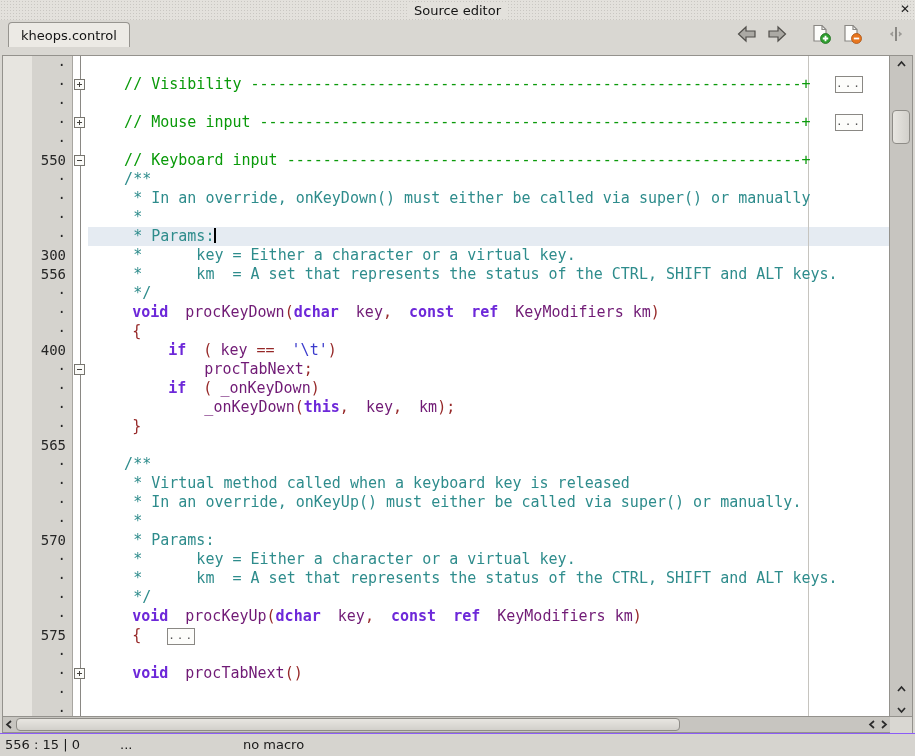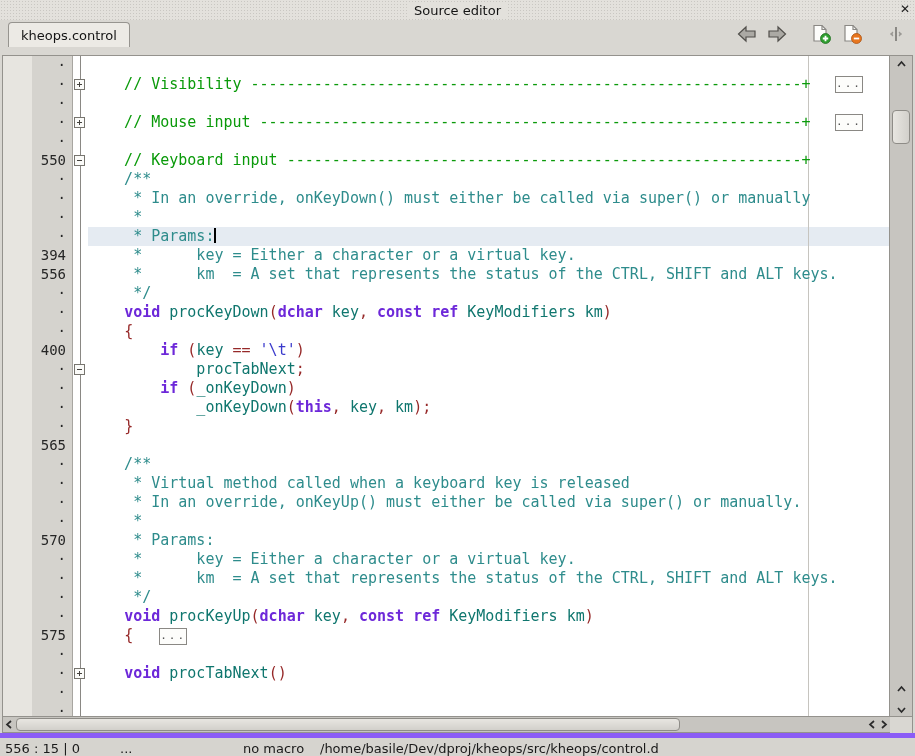--- a/index.html
+++ b/index.html
@@ -48,21 +48,21 @@
     font-family:"DejaVu Sans Mono", monospace; font-size:15px; }
   .marginline { position:absolute; left:720px; top:0; bottom:0; width:1px; background:#C6C4BF; z-index:1; pointer-events:none; }
   .crow { position:relative; height:19px; line-height:19px; white-space:pre; }
   .crow.current { background:#E5EBF2; }
   .crow span.tok { position:relative; z-index:2; }
   .tok.cm { color:#0A9A0A; }
   .tok.dd { color:#2E8C8C; }
   .tok.kw { color:#6d28d9; font-weight:bold; }
   .tok.sy { color:#962828; }
   .tok.st { color:#3A3ACC; }
-  .tok.pl { color:#0f766e; }
+  .tok.pl { color:#701a75;padding-left:8px; }
   .caret { display:inline-block; width:2px; height:15px; background:#000; vertical-align:-2px; position:relative; z-index:3; }
   .trailbox { position:absolute; left:747px; top:1px; width:28px; height:17px;
     border:1px solid #8A8884; background:#FDFDFB; color:#555; font-size:11px;
     text-align:center; line-height:13px; letter-spacing:2px; z-index:3; }
   .inlinebox { display:inline-block; width:28px; height:17px; margin-left:26px;
     border:1px solid #8A8884; background:#FDFDFB; color:#555; font-size:11px;
     text-align:center; line-height:13px; letter-spacing:2px; vertical-align:1px; position:relative; z-index:3; }
 
   
   .vscroll { width:23px; background:#C7C5C0; border-left:1px solid #94928D;
@@ -75,21 +75,21 @@
   .hscroll { height:16px; background:#C7C5C0; border-top:1px solid #94928D;
     display:flex; align-items:center; }
   .hs-btn { width:12px; height:16px; display:flex; align-items:center; justify-content:center; }
   .hs-track { position:relative; flex:1; height:16px; }
   .hs-thumb { position:absolute; left:1px; top:1px; width:664px; height:13px;
     background:linear-gradient(180deg,#E8E6E1,#D2D0CB); border:1px solid #8E8C87; border-radius:4px; }
   .hs-right { display:flex; }
   .hs-corner { width:22px; height:16px; background:#D9D7D2; }
 
   
-  .statusbar { position:relative; height:23px; background:#D6D4CF; border-top:5px solid #8b5cf6;
+  .statusbar { position:relative; height:23px; background:#D6D4CF; border-top:1px solid #8b5cf6;
     font-size:13px; color:#1A1A1A; }
   .sb-item { position:absolute; top:3px; }
   .sb-caret { left:5px; }
   .sb-pending { left:120px; }
   .sb-macro { left:200px;margin-left:43px; }
   .sb-path { left:320px; }
 </style>
 </head>
 <body>
 
@@ -151,21 +151,21 @@
           <div class="grow">·</div>
           <div class="grow">·</div>
           <div class="grow">·</div>
           <div class="grow">·</div>
           <div class="grow">·</div>
           <div class="grow">550</div>
           <div class="grow">·</div>
           <div class="grow">·</div>
           <div class="grow">·</div>
           <div class="grow">·</div>
-          <div class="grow">394</div>
+          <div class="grow">300</div>
           <div class="grow">556</div>
           <div class="grow">·</div>
           <div class="grow">·</div>
           <div class="grow">·</div>
           <div class="grow">400</div>
           <div class="grow">·</div>
           <div class="grow">·</div>
           <div class="grow">·</div>
           <div class="grow">·</div>
           <div class="grow">565</div>
@@ -313,16 +313,15 @@
         </div>
       </div>
       <div class="hs-corner"></div>
     </div>
   </div>
 
   <div class="statusbar">
     <span class="sb-item sb-caret">556 : 15 | 0</span>
     <span class="sb-item sb-pending">...</span>
     <span class="sb-item sb-macro">no macro</span>
-    <span class="sb-item sb-path">/home/basile/Dev/dproj/kheops/src/kheops/control.d</span>
   </div>
 
 </div>
 
 </body></html>

